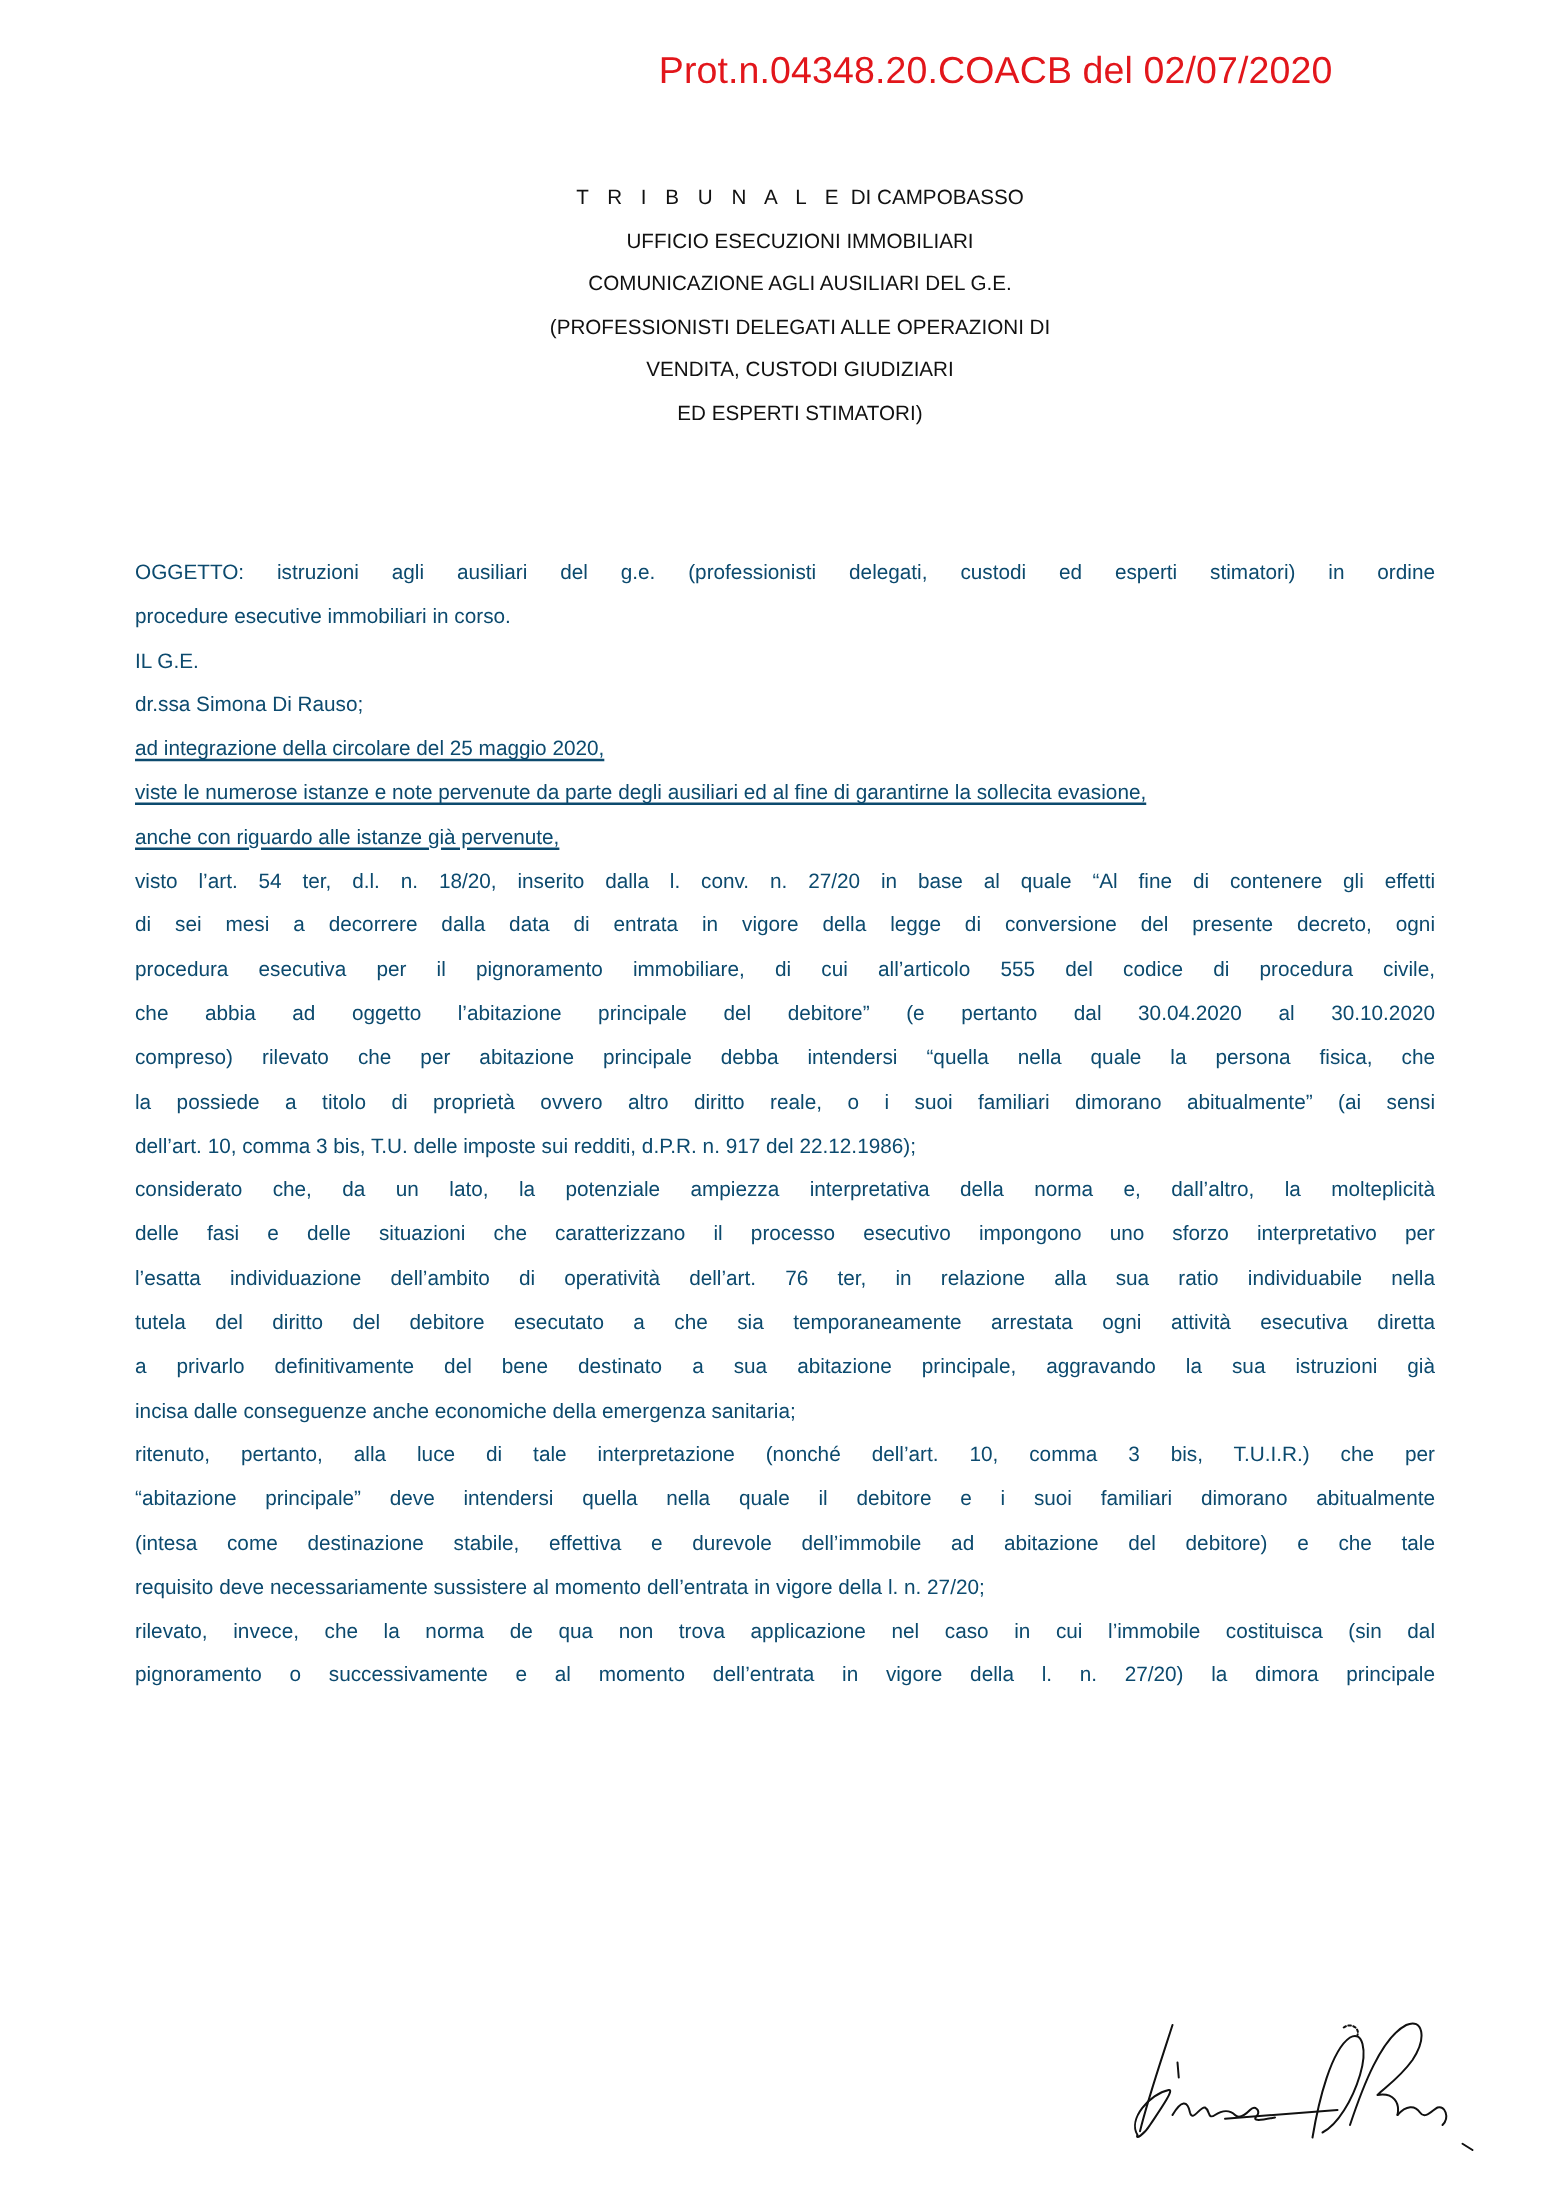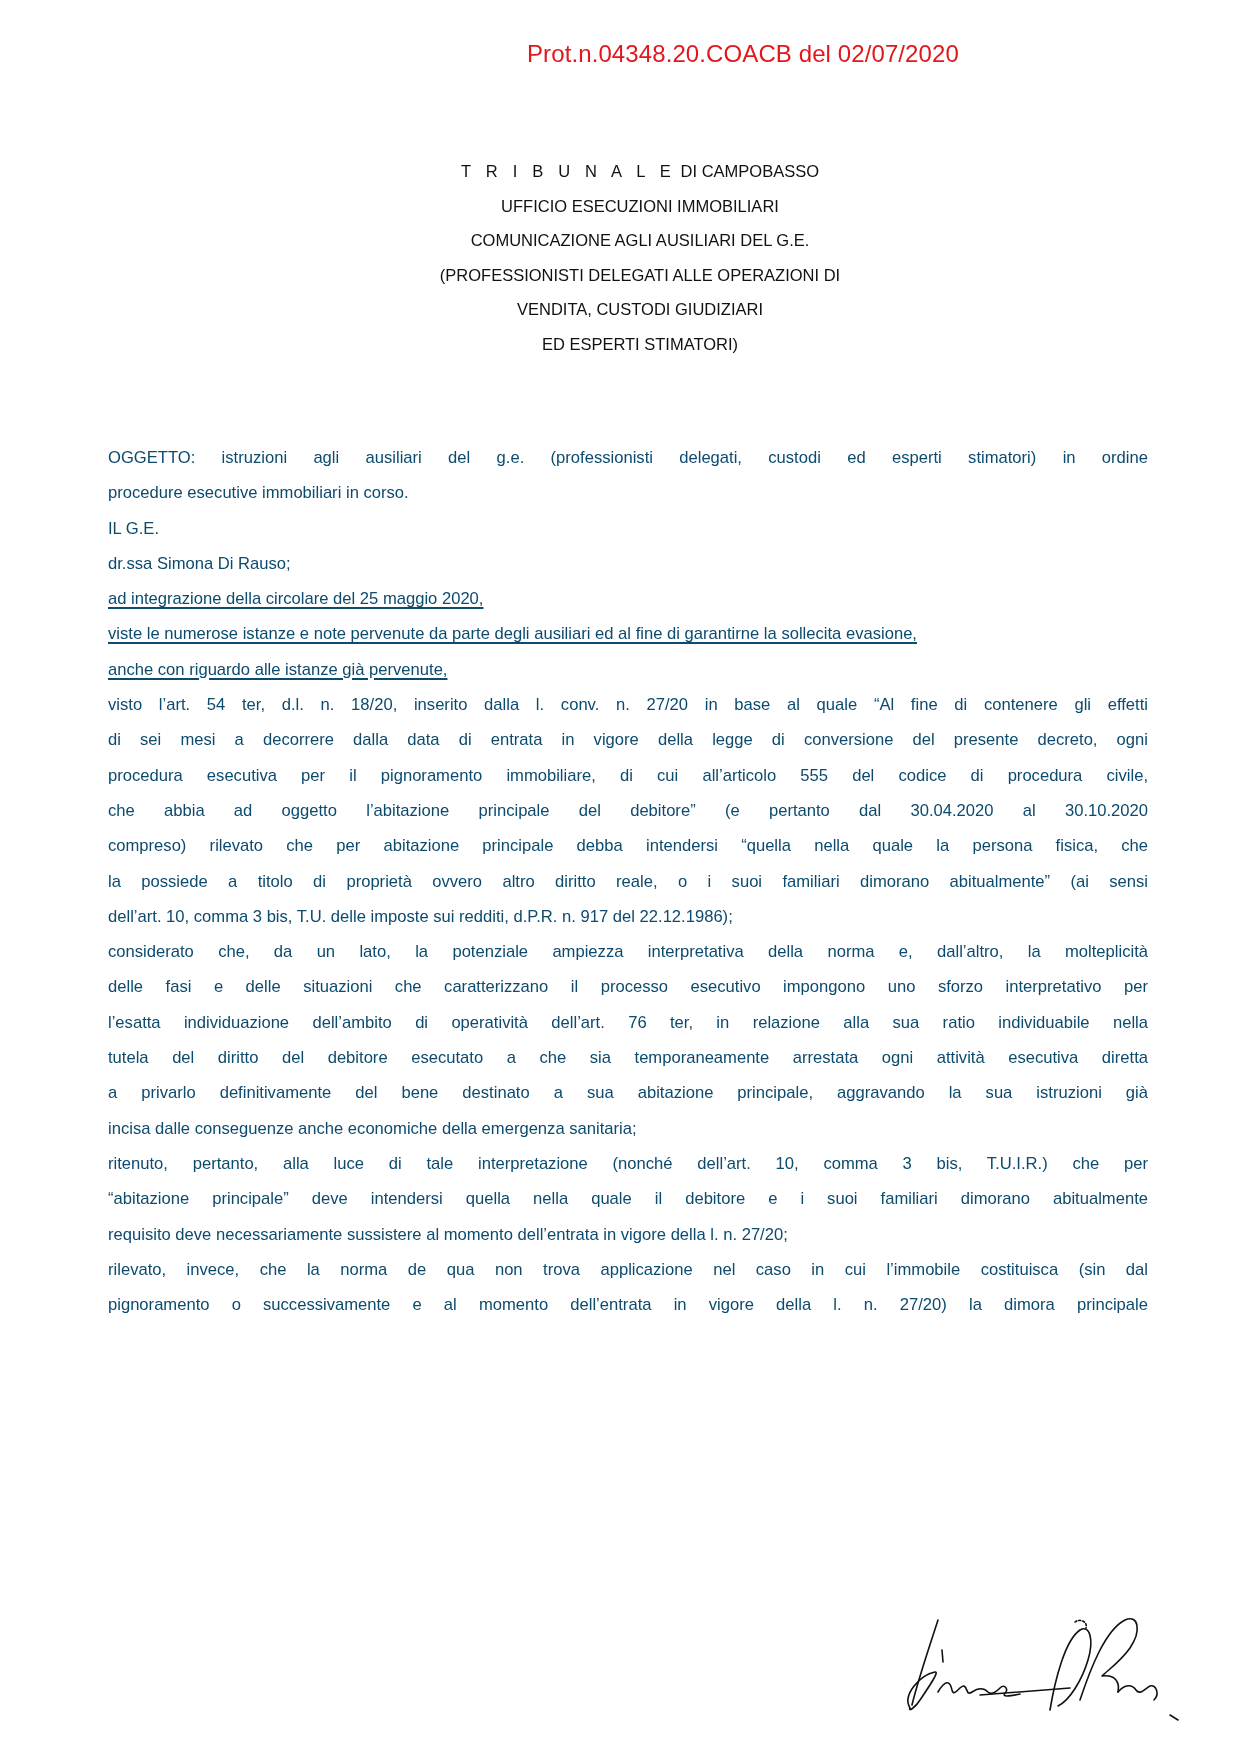--- a/index.html
+++ b/index.html
@@ -13,29 +13,29 @@
       position: relative;
       overflow: hidden;
       font-family: "Liberation Sans", sans-serif;
       color: #111111;
     }
     .protocol {
       position: absolute;
       left: 527px;
       top: 40px;
       font-family: "Liberation Sans", sans-serif;
-      font-size: 24px;
+      font-size: 30px;
       color: #e2161b;
       letter-spacing: 0.1px;
       white-space: nowrap;
     }
     .header-block {
       position: absolute;
       left: 320px;
-      top: 154px;
+      top: 141px;
       width: 640px;
       text-align: center;
       font-family: "Liberation Sans", sans-serif;
       font-size: 16.5px;
       color: #111;
     }
     .header-line {
       height: 34.5px;
       line-height: 34.5px;
       white-space: nowrap;
@@ -113,20 +113,21 @@
   <div class="line justify">la possiede a titolo di proprietà ovvero altro diritto reale, o i suoi familiari dimorano abitualmente” (ai sensi</div>
   <div class="line">dell’art. 10, comma 3 bis, T.U. delle imposte sui redditi, d.P.R. n. 917 del 22.12.1986);</div>
   <div class="line justify">considerato che, da un lato, la potenziale ampiezza interpretativa della norma e, dall’altro, la molteplicità</div>
   <div class="line justify">delle fasi e delle situazioni che caratterizzano il processo esecutivo impongono uno sforzo interpretativo per</div>
   <div class="line justify">l’esatta individuazione dell’ambito di operatività dell’art. 76 ter, in relazione alla sua ratio individuabile nella</div>
   <div class="line justify">tutela del diritto del debitore esecutato a che sia temporaneamente arrestata ogni attività esecutiva diretta</div>
   <div class="line justify">a privarlo definitivamente del bene destinato a sua abitazione principale, aggravando la sua istruzioni già</div>
   <div class="line">incisa dalle conseguenze anche economiche della emergenza sanitaria;</div>
   <div class="line justify">ritenuto, pertanto, alla luce di tale interpretazione (nonché dell’art. 10, comma 3 bis, T.U.I.R.) che per</div>
   <div class="line justify">“abitazione principale” deve intendersi quella nella quale il debitore e i suoi familiari dimorano abitualmente</div>
+  <div class="line justify">(intesa come destinazione stabile, effettiva e durevole dell’immobile ad abitazione del debitore) e che tale</div>
   <div class="line">requisito deve necessariamente sussistere al momento dell’entrata in vigore della l. n. 27/20;</div>
   <div class="line justify">rilevato, invece, che la norma de qua non trova applicazione nel caso in cui l’immobile costituisca (sin dal</div>
   <div class="line justify">pignoramento o successivamente e al momento dell’entrata in vigore della l. n. 27/20) la dimora principale</div>
 </div>
 
 <svg class="signature" viewBox="0 0 300 130">
   <g fill="none" stroke="#111" stroke-width="1.6" stroke-linecap="round" stroke-linejoin="round">
 
     <path d="M30 108 C22 95, 40 75, 55 72 C60 71, 48 88, 40 100 C35 108, 28 112, 30 108 Z"></path>
     <path d="M58 20 C50 45, 38 80, 32 105"></path>

